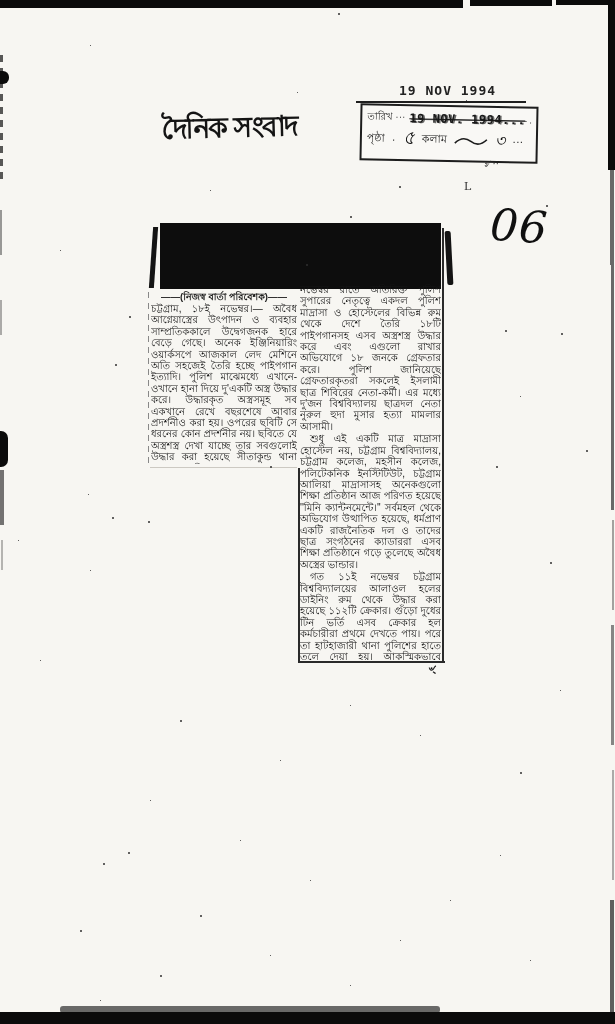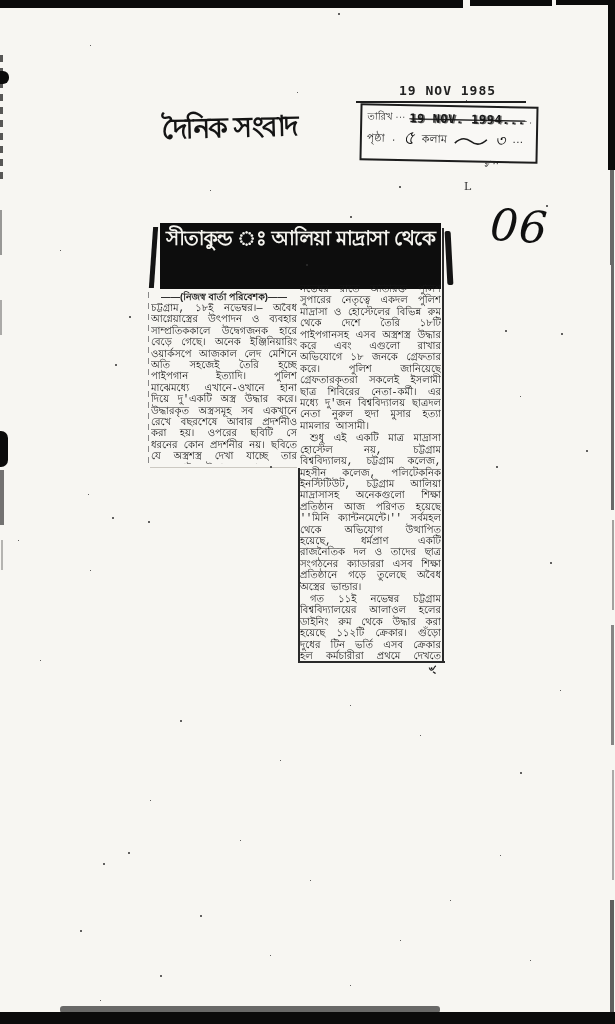--- a/index.html
+++ b/index.html
@@ -74,21 +74,21 @@
     position:absolute; left:150px; top:290px; width:148px; height:13px;
     font-size:9.5px; font-weight:bold; text-align:center;
     white-space:nowrap; overflow:hidden;
   }
   .col {
     position:absolute; font-size:10px; line-height:11.4px;
     text-align:justify; overflow:hidden; color:#171717;
   }
   .col-left  { left:151px; top:303px; width:146px; height:161px; }
   .col-right { left:300px; top:284px; width:141px; height:376px; }
-  .col p { margin:0;font-family:Liberation Mono, monospace; }
+  .col p { margin:0; }
   .col p + p { text-indent:10px; margin-top:1px; }
 
   .rule { position:absolute; background:#2a2a2a; }
   .rule-right-outer { left:442px; top:228px; width:2px; height:434px; }
   .rule-right-inner { left:298px; top:468px; width:2px; height:194px; }
   .rule-bottom      { left:298px; top:661px; width:147px; height:2px; }
   .rule-left-edge   { position:absolute; left:148px; top:292px; width:1px; height:174px;
                       background:repeating-linear-gradient(to bottom,#888 0 6px, transparent 6px 11px); }
   .rule-left-bottom { position:absolute; left:150px; top:467px; width:147px; height:1px; background:#ccc9c2; }
 
@@ -119,21 +119,21 @@
   <div class="edge-soft" style="left:0;top:300px;width:2px;height:35px;opacity:.4;"></div>
   <div class="bar" style="left:0;top:431px;width:8px;height:36px;border-radius:0 7px 7px 0;"></div>
   <div class="edge-soft" style="left:0;top:470px;width:4px;height:55px;opacity:.7;"></div>
   <div class="edge-soft" style="left:1px;top:540px;width:2px;height:30px;opacity:.35;"></div>
 
   <div class="edge-soft" style="left:60px;top:1006px;width:380px;height:7px;border-radius:3px;"></div>
   <div class="bar" style="left:0;top:1012px;width:615px;height:12px;"></div>
 
   <div class="masthead">দৈনিক সংবাদ</div>
 
-  <div class="datestamp">19 NOV 1985</div>
+  <div class="datestamp">19 NOV 1994</div>
   <div class="datestamp-underline"></div>
 
   <div class="stampbox">
     <div class="srow srow1">
       <span>তারিখ ···</span>
       <span class="stamp-date">19 NOV. 1994...</span>
       <span>..</span>
     </div>
     <div class="srow srow2">
       <span>পৃষ্ঠা</span>
@@ -151,21 +151,20 @@
   <div class="squiggle-mark">৶ ··</div>
   <div class="corner-mark">L</div>
 
   <div class="hw-number">06</div>
 
   <div>
     <div class="sliver sliver-l"></div>
     <div class="sliver sliver-r"></div>
 
     <div class="headline-box">
-      <div>সীতাকুন্ড ঃ আলিয়া মাদ্রাসা থেকে</div>
     </div>
 
     <div class="byline">——(নিজস্ব বার্তা পরিবেশক)——</div>
 
     <div class="col col-left">
       <p>চট্টগ্রাম, ১৮ই নভেম্বর।— অবৈধ আগ্নেয়াস্ত্রের উৎপাদন ও ব্যবহার সাম্প্রতিককালে উদ্বেগজনক হারে বেড়ে গেছে। অনেক ইঞ্জিনিয়ারিং ওয়ার্কসপে আজকাল লেদ মেশিনে অতি সহজেই তৈরি হচ্ছে পাইপগান ইত্যাদি। পুলিশ মাঝেমধ্যে এখানে-ওখানে হানা দিয়ে দু'একটি অস্ত্র উদ্ধার করে। উদ্ধারকৃত অস্ত্রসমূহ সব একখানে রেখে বছরশেষে আবার প্রদর্শনীও করা হয়। ওপরের ছবিটি সে ধরনের কোন প্রদর্শনীর নয়। ছবিতে যে অস্ত্রশস্ত্র দেখা যাচ্ছে তার সবগুলোই উদ্ধার করা হয়েছে সীতাকুন্ড থানা সদরের আলিয়া মাদ্রাসা এবং সংলগ্ন হোস্টেল থেকে। গত ১২ই</p>
     </div>
 
     <div class="col col-right">
       <p>নভেম্বর রাতে অতিরিক্ত পুলিশ সুপারের নেতৃত্বে একদল পুলিশ মাদ্রাসা ও হোস্টেলের বিভিন্ন রুম থেকে দেশে তৈরি ১৮টি পাইপগানসহ এসব অস্ত্রশস্ত্র উদ্ধার করে এবং এগুলো রাখার অভিযোগে ১৮ জনকে গ্রেফতার করে। পুলিশ জানিয়েছে গ্রেফতারকৃতরা সকলেই ইসলামী ছাত্র শিবিরের নেতা-কর্মী। এর মধ্যে দু'জন বিশ্ববিদ্যালয় ছাত্রদল নেতা নুরুল হুদা মুসার হত্যা মামলার আসামী।</p>

